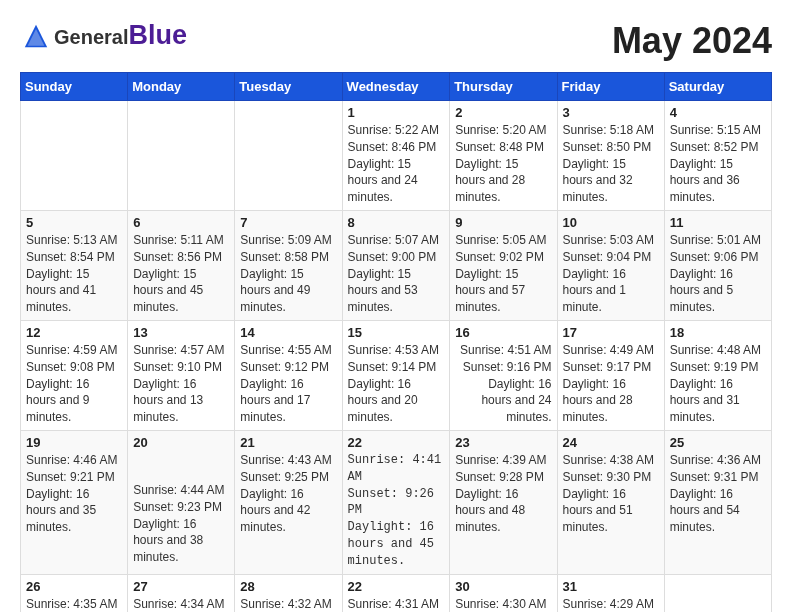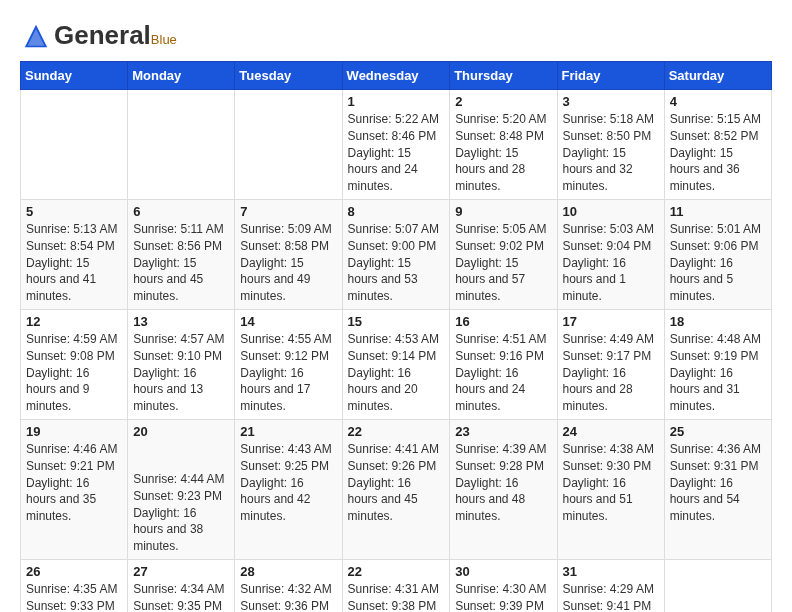--- a/index.html
+++ b/index.html
@@ -14,28 +14,28 @@
       display: flex;
       justify-content: space-between;
       align-items: flex-start;
       margin-bottom: 10px;
     }
     .logo {
       display: flex;
       align-items: center;
     }
     .logo-text-general {
-      font-size: 26px;
+      font-size: 20px;
       font-weight: bold;
       color: #333;
     }
     .logo-text-blue {
-      font-size: 13px;
-      font-weight: normal;
-      color: #a16207;
+      font-size: 27px;
+      font-weight: bold;
+      color: #4c1d95;
     }
     .logo-icon {
       width: 28px;
       height: 28px;
       margin-left: 2px;
     }
     .title-block {
       text-align: right;
     }
     .month-title {
@@ -94,20 +94,21 @@
   <div class="logo">
     <svg class="logo-icon" viewBox="0 0 40 40">
       <polygon points="20,4 36,36 4,36" fill="#1a56db"></polygon>
       <polygon points="20,10 32,34 8,34" fill="#fff" opacity="0.3"></polygon>
     </svg>
     <div style="margin-left:4px">
       <span class="logo-text-general">General</span><span class="logo-text-blue">Blue</span>
     </div>
   </div>
   <div class="title-block">
+    <div class="month-title">May 2024</div>
   </div>
 </div>
 
 <table class="calendar">
   <thead>
     <tr id="weekday-header">
     <th>Sunday</th>
         <th>Monday</th>
         <th>Tuesday</th>
         <th>Wednesday</th>
@@ -210,21 +211,21 @@
 Daylight: 16 hours and 17 minutes.</div>
         </td>
         <td>
           <div class="day-number">15</div>
           <div class="day-info" style="white-space: pre-line;">Sunrise: 4:53 AM
 Sunset: 9:14 PM
 Daylight: 16 hours and 20 minutes.</div>
         </td>
         <td>
           <div class="day-number">16</div>
-          <div class="day-info" style="white-space: pre-line;">Sunrise: 4:51 AM
+          <div class="day-info" style="white-space: pre-line; text-align: right;">Sunrise: 4:51 AM
 Sunset: 9:16 PM
 Daylight: 16 hours and 24 minutes.</div>
         </td>
         <td>
           <div class="day-number">17</div>
           <div class="day-info" style="white-space: pre-line;">Sunrise: 4:49 AM
 Sunset: 9:17 PM
 Daylight: 16 hours and 28 minutes.</div>
         </td>
         <td>
@@ -248,21 +249,21 @@
 Daylight: 16 hours and 38 minutes.</div>
         </td>
         <td>
           <div class="day-number">21</div>
           <div class="day-info" style="white-space: pre-line;">Sunrise: 4:43 AM
 Sunset: 9:25 PM
 Daylight: 16 hours and 42 minutes.</div>
         </td>
         <td>
           <div class="day-number">22</div>
-          <div class="day-info" style="white-space: pre-line;">Sunrise: 4:41 AM
+          <div class="day-info" style="white-space: pre-line; font-family: Liberation Mono, monospace;">Sunrise: 4:41 AM
 Sunset: 9:26 PM
 Daylight: 16 hours and 45 minutes.</div>
         </td>
         <td>
           <div class="day-number">23</div>
           <div class="day-info" style="white-space: pre-line;">Sunrise: 4:39 AM
 Sunset: 9:28 PM
 Daylight: 16 hours and 48 minutes.</div>
         </td>
         <td>

